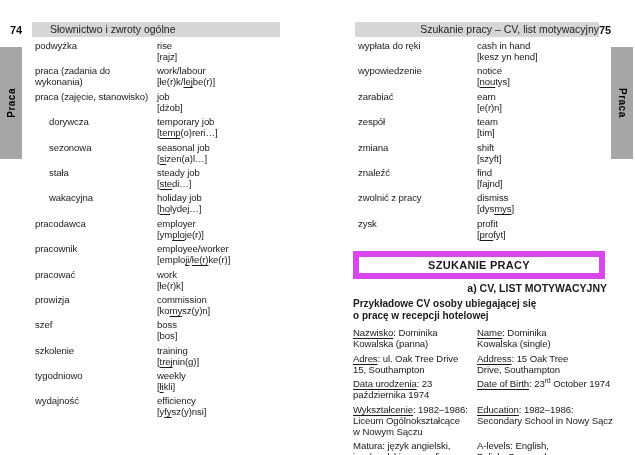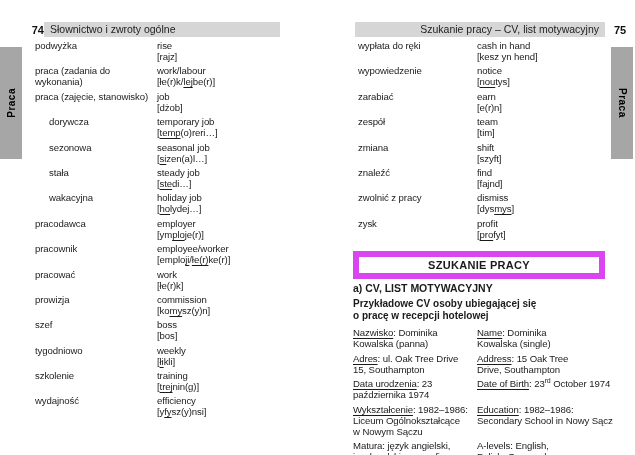--- a/index.html
+++ b/index.html
@@ -9,25 +9,25 @@
     font-family:"Liberation Sans", sans-serif;
     -webkit-font-smoothing:antialiased;
   }
   .page{position:absolute;top:0;height:455px}
   .page-left{left:0;width:318px}
   .page-right{left:318px;width:317px}
 
   
   .pageheader{position:absolute;top:22px;left:0;right:0;height:15px;display:flex;align-items:center}
   .pagenum{font-weight:bold;font-size:11px;color:#111;flex:none}
-  .page-left .pagenum{width:44px;text-align:right}
-  .page-right .pagenum{width:30px;text-align:center}
+  .page-left .pagenum{width:32px;text-align:center}
+  .page-right .pagenum{width:30px;}
   .hbar{background:#d6d6d6;height:15px;line-height:15px;font-size:10.5px;color:#222;overflow:hidden;white-space:nowrap}
-  .page-left .hbar{flex:1;margin-right:38px;padding-left:6px}
-  .page-right .hbar{margin-left:37px;width:244px;text-align:right;padding-right:6px;flex:none}
+  .page-left .hbar{flex:1;margin-right:38px;padding-left:18px}
+  .page-right .hbar{margin-left:37px;width:244px;text-align:right;flex:none}
 
   
   .tab{position:absolute;top:47px;width:22px;height:112px;background:#a6a6a6;
        display:flex;align-items:center;justify-content:center}
   .tab-left{left:0}
   .tab-right{right:2px}
   .tab span{writing-mode:vertical-rl;font-weight:bold;font-size:10px;color:#000;letter-spacing:0.5px}
   .tab-left span{transform:rotate(180deg)}
 
   
@@ -42,21 +42,21 @@
   .col-en{flex:1}
   .enterm{white-space:nowrap}
   .phon{white-space:nowrap}
   .u{text-decoration:underline;text-underline-offset:1.5px}
   sup{font-size:7px;line-height:0;vertical-align:super}
 
   
   .section{position:absolute;top:251px;left:35px;right:2px}
   .sbox{width:252px;box-sizing:border-box;border:6px solid #d946ef;background:#fff;
         text-align:center;font-weight:bold;font-size:11px;padding:2px 0;letter-spacing:0.3px}
-  .ssub{width:254px;text-align:left;font-weight:bold;font-size:10.5px;margin-top:3px}
+  .ssub{width:254px;text-align:right;font-weight:bold;font-size:10.5px;margin-top:3px}
   .sintro{font-weight:bold;font-size:10px;line-height:12px;margin-top:4px}
   .cv{margin-top:5px}
   .cvrow{display:flex;margin-bottom:3.5px;font-size:9.6px;line-height:11px;letter-spacing:-0.1px}
   .cvl{width:124px;flex:none}
   .cvr{width:150px;flex:none}
   .cvline{white-space:nowrap}
 </style>
 </head>
 <body>
 
@@ -175,34 +175,34 @@
           <div class="col-pl">
             <div class="plline">szef</div>
           </div>
           <div class="col-en">
             <div class="enterm">boss</div>
             <div class="phon"><span>[bos]</span></div>
           </div>
         </div>
         <div class="ventry">
           <div class="col-pl">
+            <div class="plline">szkolenie</div>
+          </div>
+          <div class="col-en">
+            <div class="enterm">training</div>
+            <div class="phon"><span>[</span><span class="u">trej</span><span>nin(g)]</span></div>
+          </div>
+        </div>
+        <div class="ventry">
+          <div class="col-pl">
             <div class="plline">tygodniowo</div>
           </div>
           <div class="col-en">
             <div class="enterm">weekly</div>
             <div class="phon"><span>[</span><span class="u">łi</span><span>kli]</span></div>
-          </div>
-        </div>
-        <div class="ventry">
-          <div class="col-pl">
-            <div class="plline">szkolenie</div>
-          </div>
-          <div class="col-en">
-            <div class="enterm">training</div>
-            <div class="phon"><span>[</span><span class="u">trej</span><span>nin(g)]</span></div>
           </div>
         </div>
         <div class="ventry">
           <div class="col-pl">
             <div class="plline">wydajność</div>
           </div>
           <div class="col-en">
             <div class="enterm">efficiency</div>
             <div class="phon"><span>[y</span><span class="u">fy</span><span>sz(y)nsi]</span></div>
           </div>

